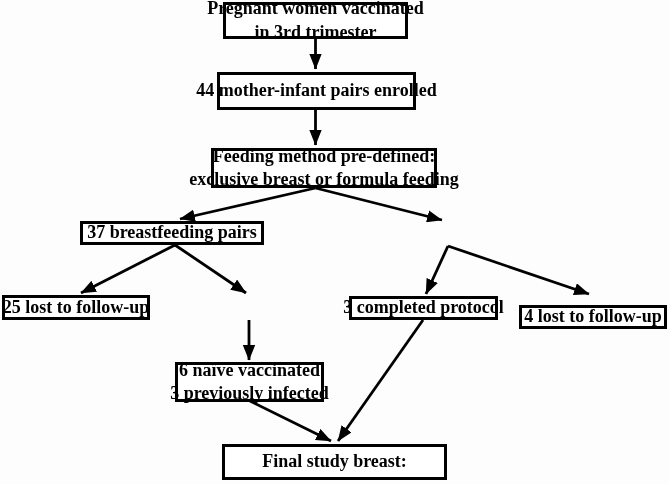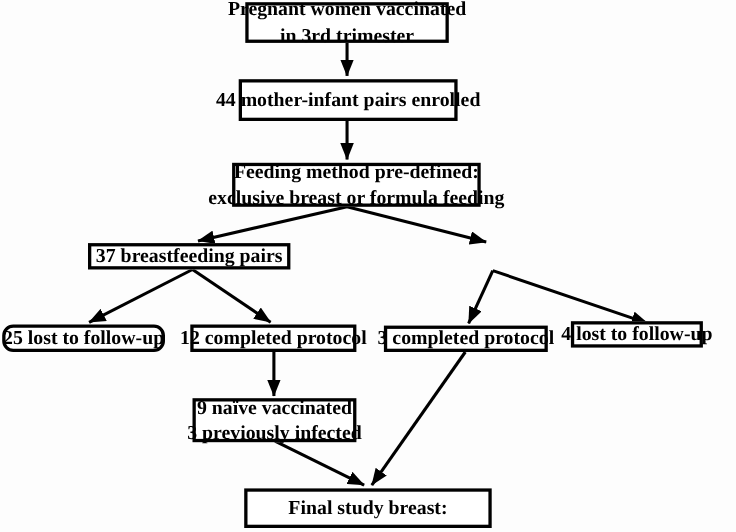--- a/index.html
+++ b/index.html
@@ -40,24 +40,24 @@
     text-align: center;
     font-size: 18px;
     line-height: 1.3;
     white-space: nowrap;
   }
   #n-vaccinated    { left: 223px; top: 2px;   width: 185px; height: 37px; }
   #n-enrolled      { left: 217px; top: 72px;  width: 199px; height: 38px; }
   #n-feeding       { left: 211px; top: 148px; width: 226px; height: 40px; }
   #n-breastfeeding { left: 64px;  top: 221px; width: 184px; height: 24px; margin-left: 16px; }
   #n-formula       { left: 333px; top: 222px; width: 224px; height: 24px; }
-  #n-bf-lost       { left: 2px;   top: 295px; width: 148px; height: 25px; border-radius: 10px; }
+  #n-bf-lost       { left: 2px;   top: 295px; width: 148px; height: 25px; }
   #n-bf-completed  { left: 173px; top: 295px; width: 151px; height: 25px; }
   #n-ff-completed  { left: 349px; top: 296px; width: 149px; height: 24px; }
-  #n-ff-lost       { left: 519px; top: 292px; width: 120px; height: 24px; }
+  #n-ff-lost       { left: 519px; top: 305px; width: 148px; height: 24px; }
   #n-naive         { left: 175px; top: 362px; width: 149px; height: 40px; }
   #n-final         { left: 222px; top: 444px; width: 225px; height: 36px; }
 </style>
 </head>
 <body>
 
 <div class="canvas">
 
   <svg class="arrows" viewBox="0 0 669 484" xmlns="http://www.w3.org/2000/svg">
     <defs>
@@ -94,34 +94,31 @@
 
   <div class="node" id="n-breastfeeding">
     <div>37 breastfeeding pairs</div>
   </div>
 
 
   <div class="node" id="n-bf-lost">
     <div>25 lost to follow-up</div>
   </div>
 
-  <div class="node" id="n-bf-completed">
-    <div>12 completed protocol</div>
-  </div>
 
   <div class="node" id="n-ff-completed">
     <div>3 completed protocol</div>
   </div>
 
   <div class="node" id="n-ff-lost">
     <div>4 lost to follow-up</div>
   </div>
 
   <div class="node" id="n-naive">
-    <div>9 naïve vaccinated</div>
+    <div>6 naïve vaccinated</div>
     <div>3 previously infected</div>
   </div>
 
   <div class="node" id="n-final">
     <div>Final study breast:</div>
   </div>
 
 </div>
 
 </body></html>

